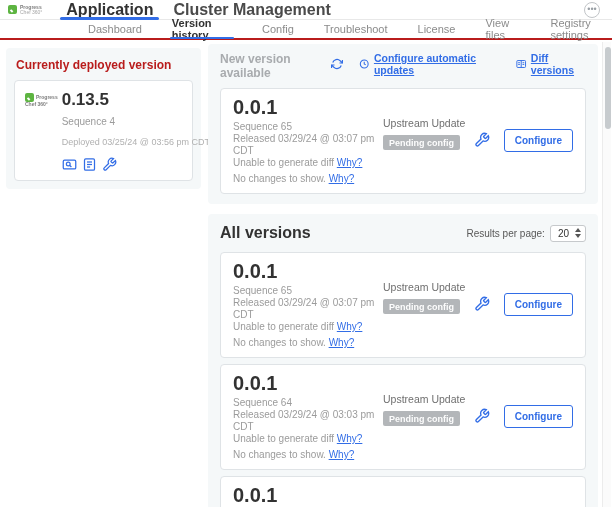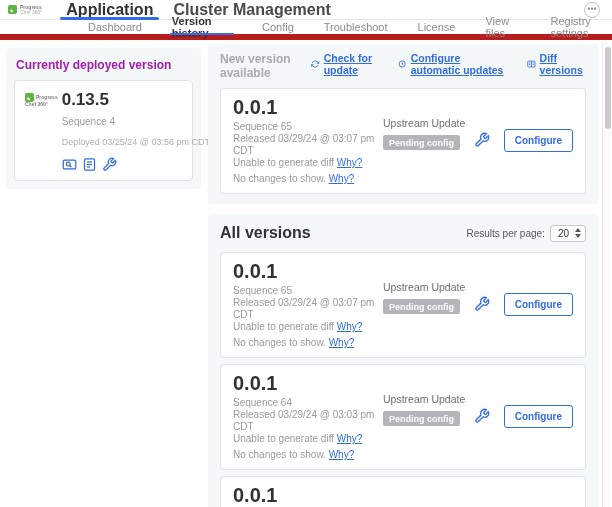--- a/index.html
+++ b/index.html
@@ -19,36 +19,36 @@
              align-items:center; position:relative; cursor:pointer; }
   .top-tab.active { color:#323232; }
   .top-tab.active:after { content:""; position:absolute; left:4px; right:4px; bottom:-1px;
                           height:3px; background:#326de6; border-radius:2px; }
   .top-spacer { flex:1; }
   .more-btn { width:16px; height:16px; border:1px solid #c2c5c8; border-radius:50%;
               color:#9aa0a6; font-size:9px; line-height:13px; text-align:center;
               align-self:center; margin-right:12px; cursor:pointer; }
 
   
-  .subnav { height:20px; display:flex; gap:30px; padding-left:88px; border-bottom:6px solid #b91c1c; }
+  .subnav { height:20px; display:flex; gap:30px; padding-left:88px; border-bottom:2px solid #b91c1c; }
   .sub-tab { font-size:11px; color:#8b8b8b; display:flex; align-items:center; position:relative; cursor:pointer; }
   .sub-tab.active { color:#323232; font-weight:bold; }
   .sub-tab.active:after { content:""; position:absolute; left:-2px; right:-2px; bottom:-1px;
                           height:2.5px; background:#326de6; border-radius:2px; }
 
   
   .main { display:flex; align-items:flex-start; }
   .left-col { width:195px; margin:8px 0 0 6px; }
   .right-col { width:390px; margin:4px 0 0 7px; }
 
   .gray-panel { background:#f5f8f9; border-radius:4px; }
 
   
   .deployed-panel { padding:8px 8px 8px 8px; }
-  .deployed-title { font-size:12px; font-weight:bold; color:#a21caf; margin:2px 0 8px 2px; }
+  .deployed-title { font-size:12px; font-weight:bold; color:#b91c1c; margin:2px 0 8px 2px; }
   .card { background:#fff; border:1px solid #dfe3e6; border-radius:4px; }
   .deployed-card { padding:9px 8px 8px 10px; display:flex; gap:4px; }
   .mini-logo { display:flex; flex-direction:column; align-items:flex-start; width:36px; padding-top:3px; }
   .mini-logo .row { display:flex; align-items:center; gap:2px; }
   .dep-info { flex:1; }
   .dep-version { font-size:17px; font-weight:bold; line-height:20px; }
   .dep-seq { font-size:10px; color:#9b9b9b; margin-top:6px; }
   .dep-date { font-size:9px; color:#b0b0b0; margin-top:10px; white-space:nowrap; }
   .dep-icons { display:flex; gap:5px; margin-top:10px; }
   .icon-btn { width:15px; height:15px; color:#326de6; cursor:pointer; }
@@ -180,21 +180,20 @@
       <div class="nv-head">
         <div class="nv-title">New version available</div>
         <div class="nv-links">
           <div class="tlink">
             <svg viewBox="0 0 24 24" fill="none" stroke="currentColor" stroke-width="2.4">
               <path d="M23 4v6h-6"></path>
                 <path d="M1 20v-6h6"></path>
               <path d="M3.5 9a9 9 0 0 1 14.9-3.4L23 10"></path>
                 <path d="M1 14l4.6 4.4A9 9 0 0 0 20.5 15"></path>
             </svg>
-            <span>Check for update</span>
           </div>
           <div class="tlink">
             <svg viewBox="0 0 24 24" fill="none" stroke="currentColor" stroke-width="2.4">
               <circle cx="12" cy="12" r="9"></circle>
                 <polyline points="12 7 12 12 15.5 14"></polyline>
             </svg>
             <span>Configure automatic updates</span>
           </div>
           <div class="tlink">
             <svg viewBox="0 0 24 24" fill="none" stroke="currentColor" stroke-width="2.2">

